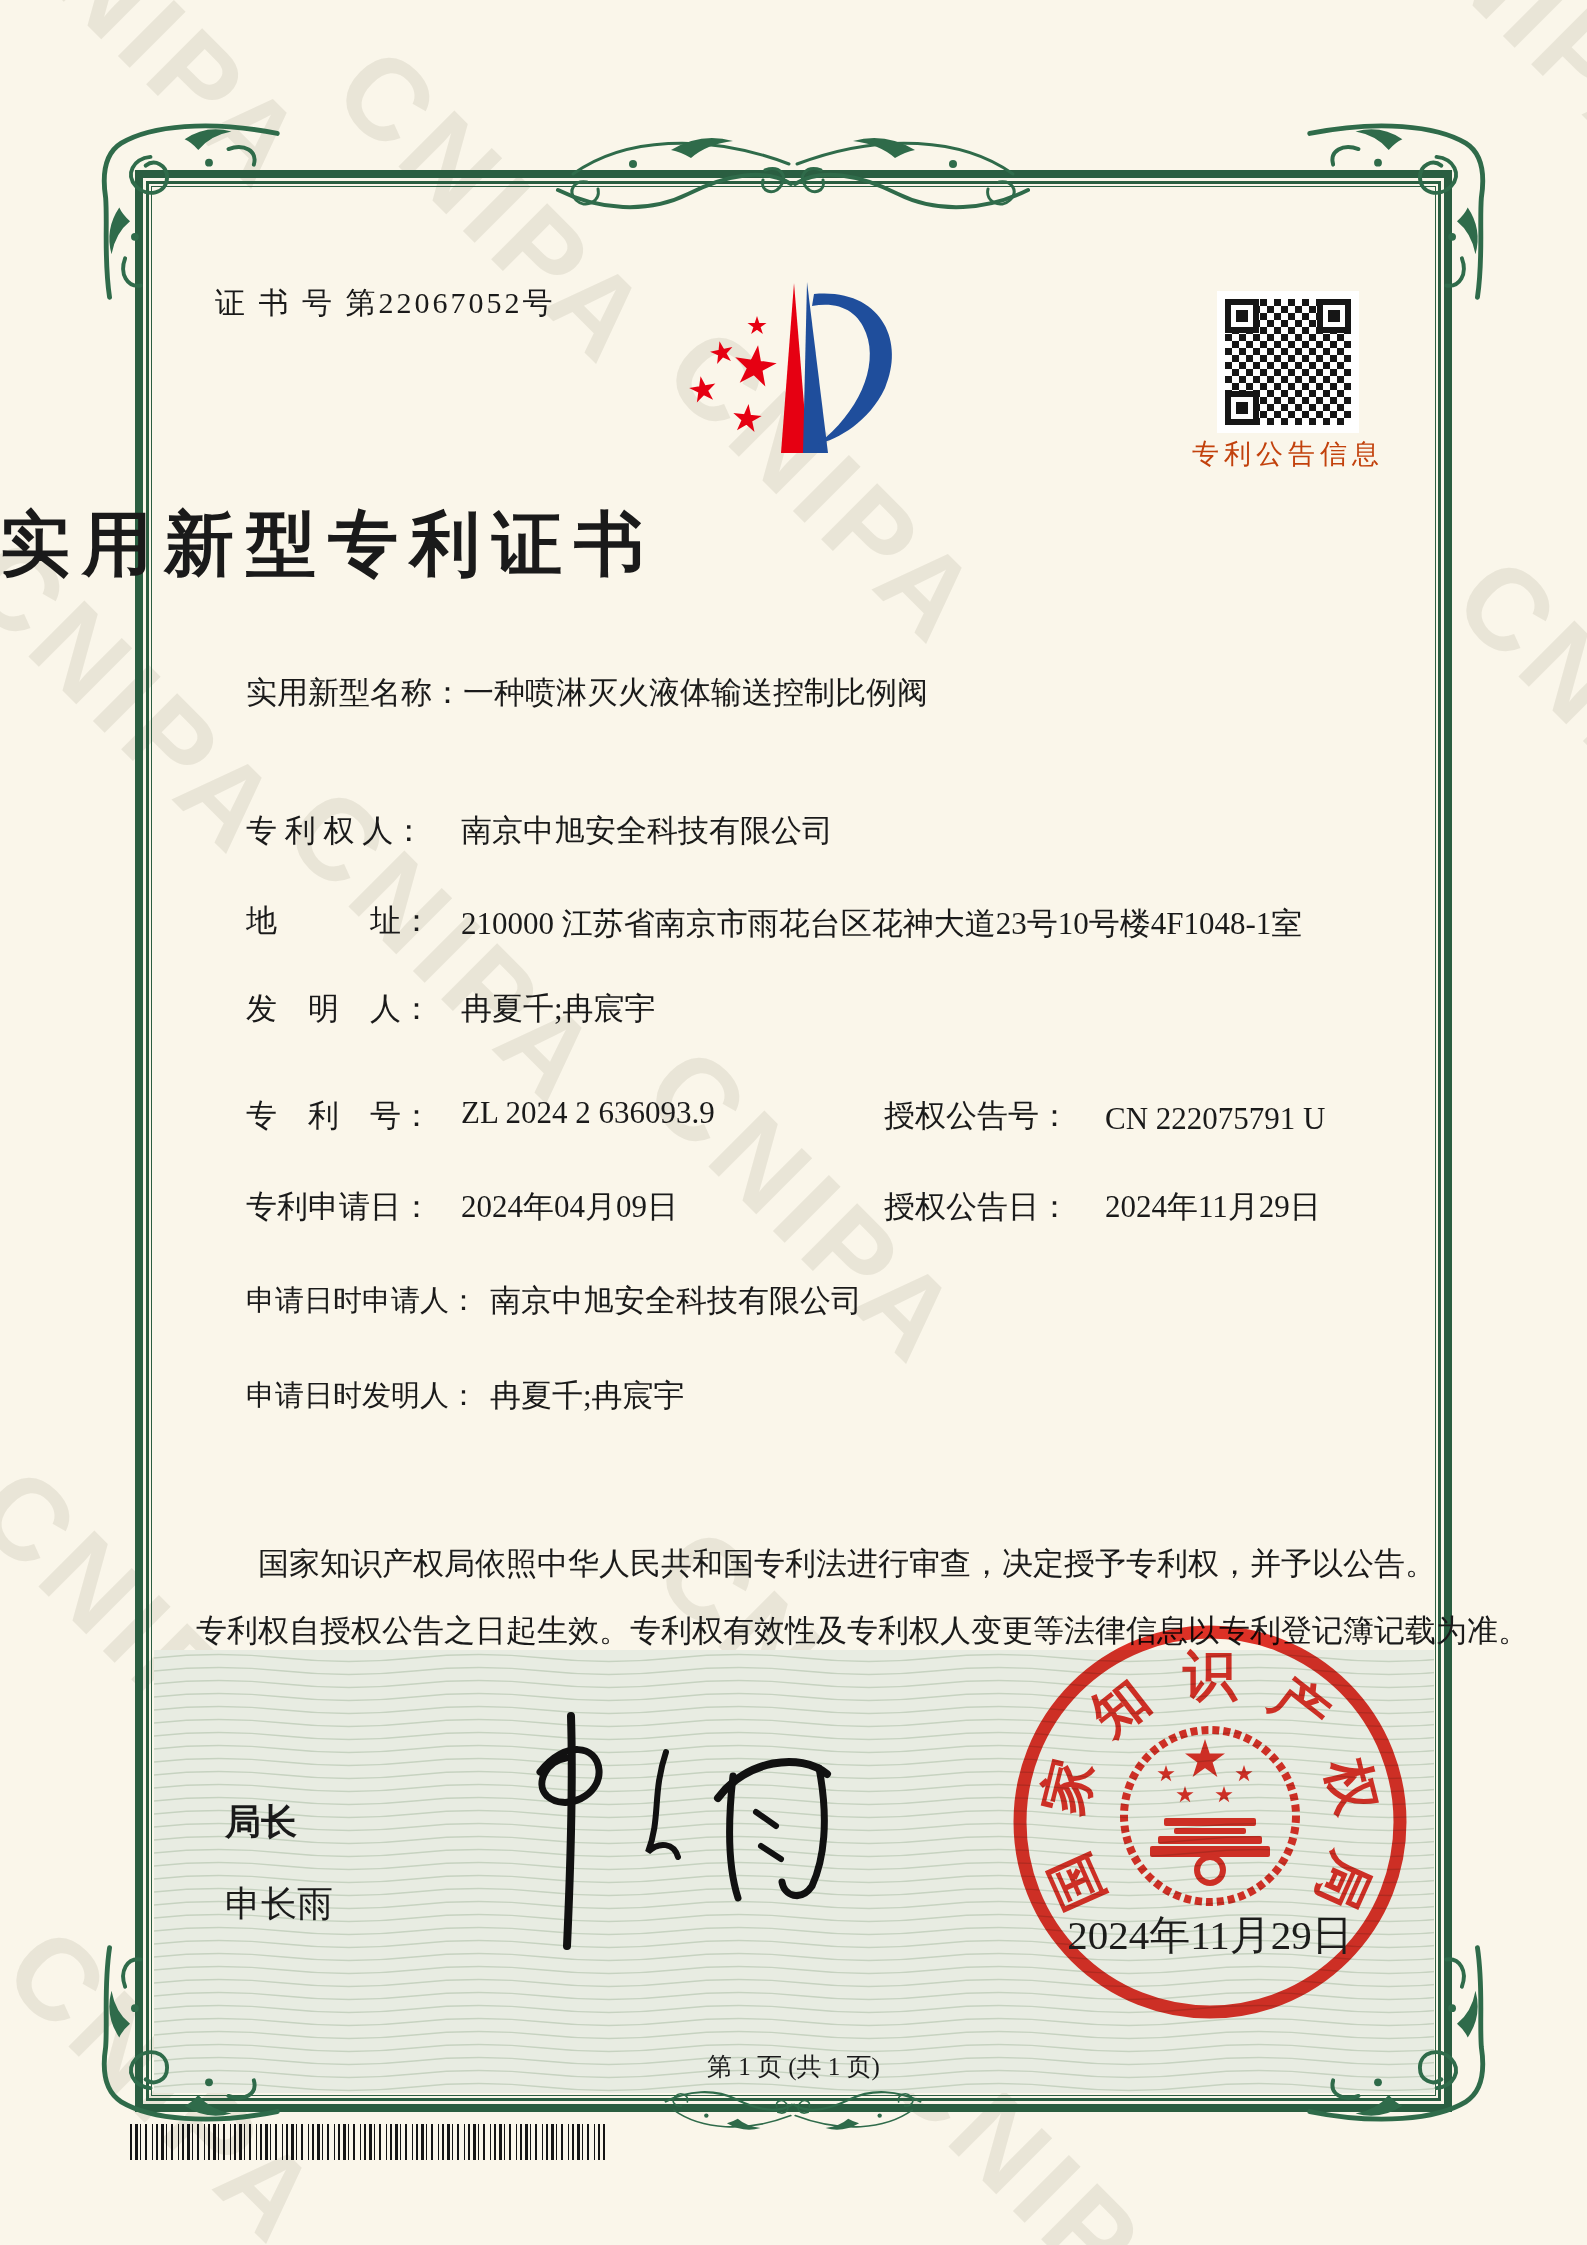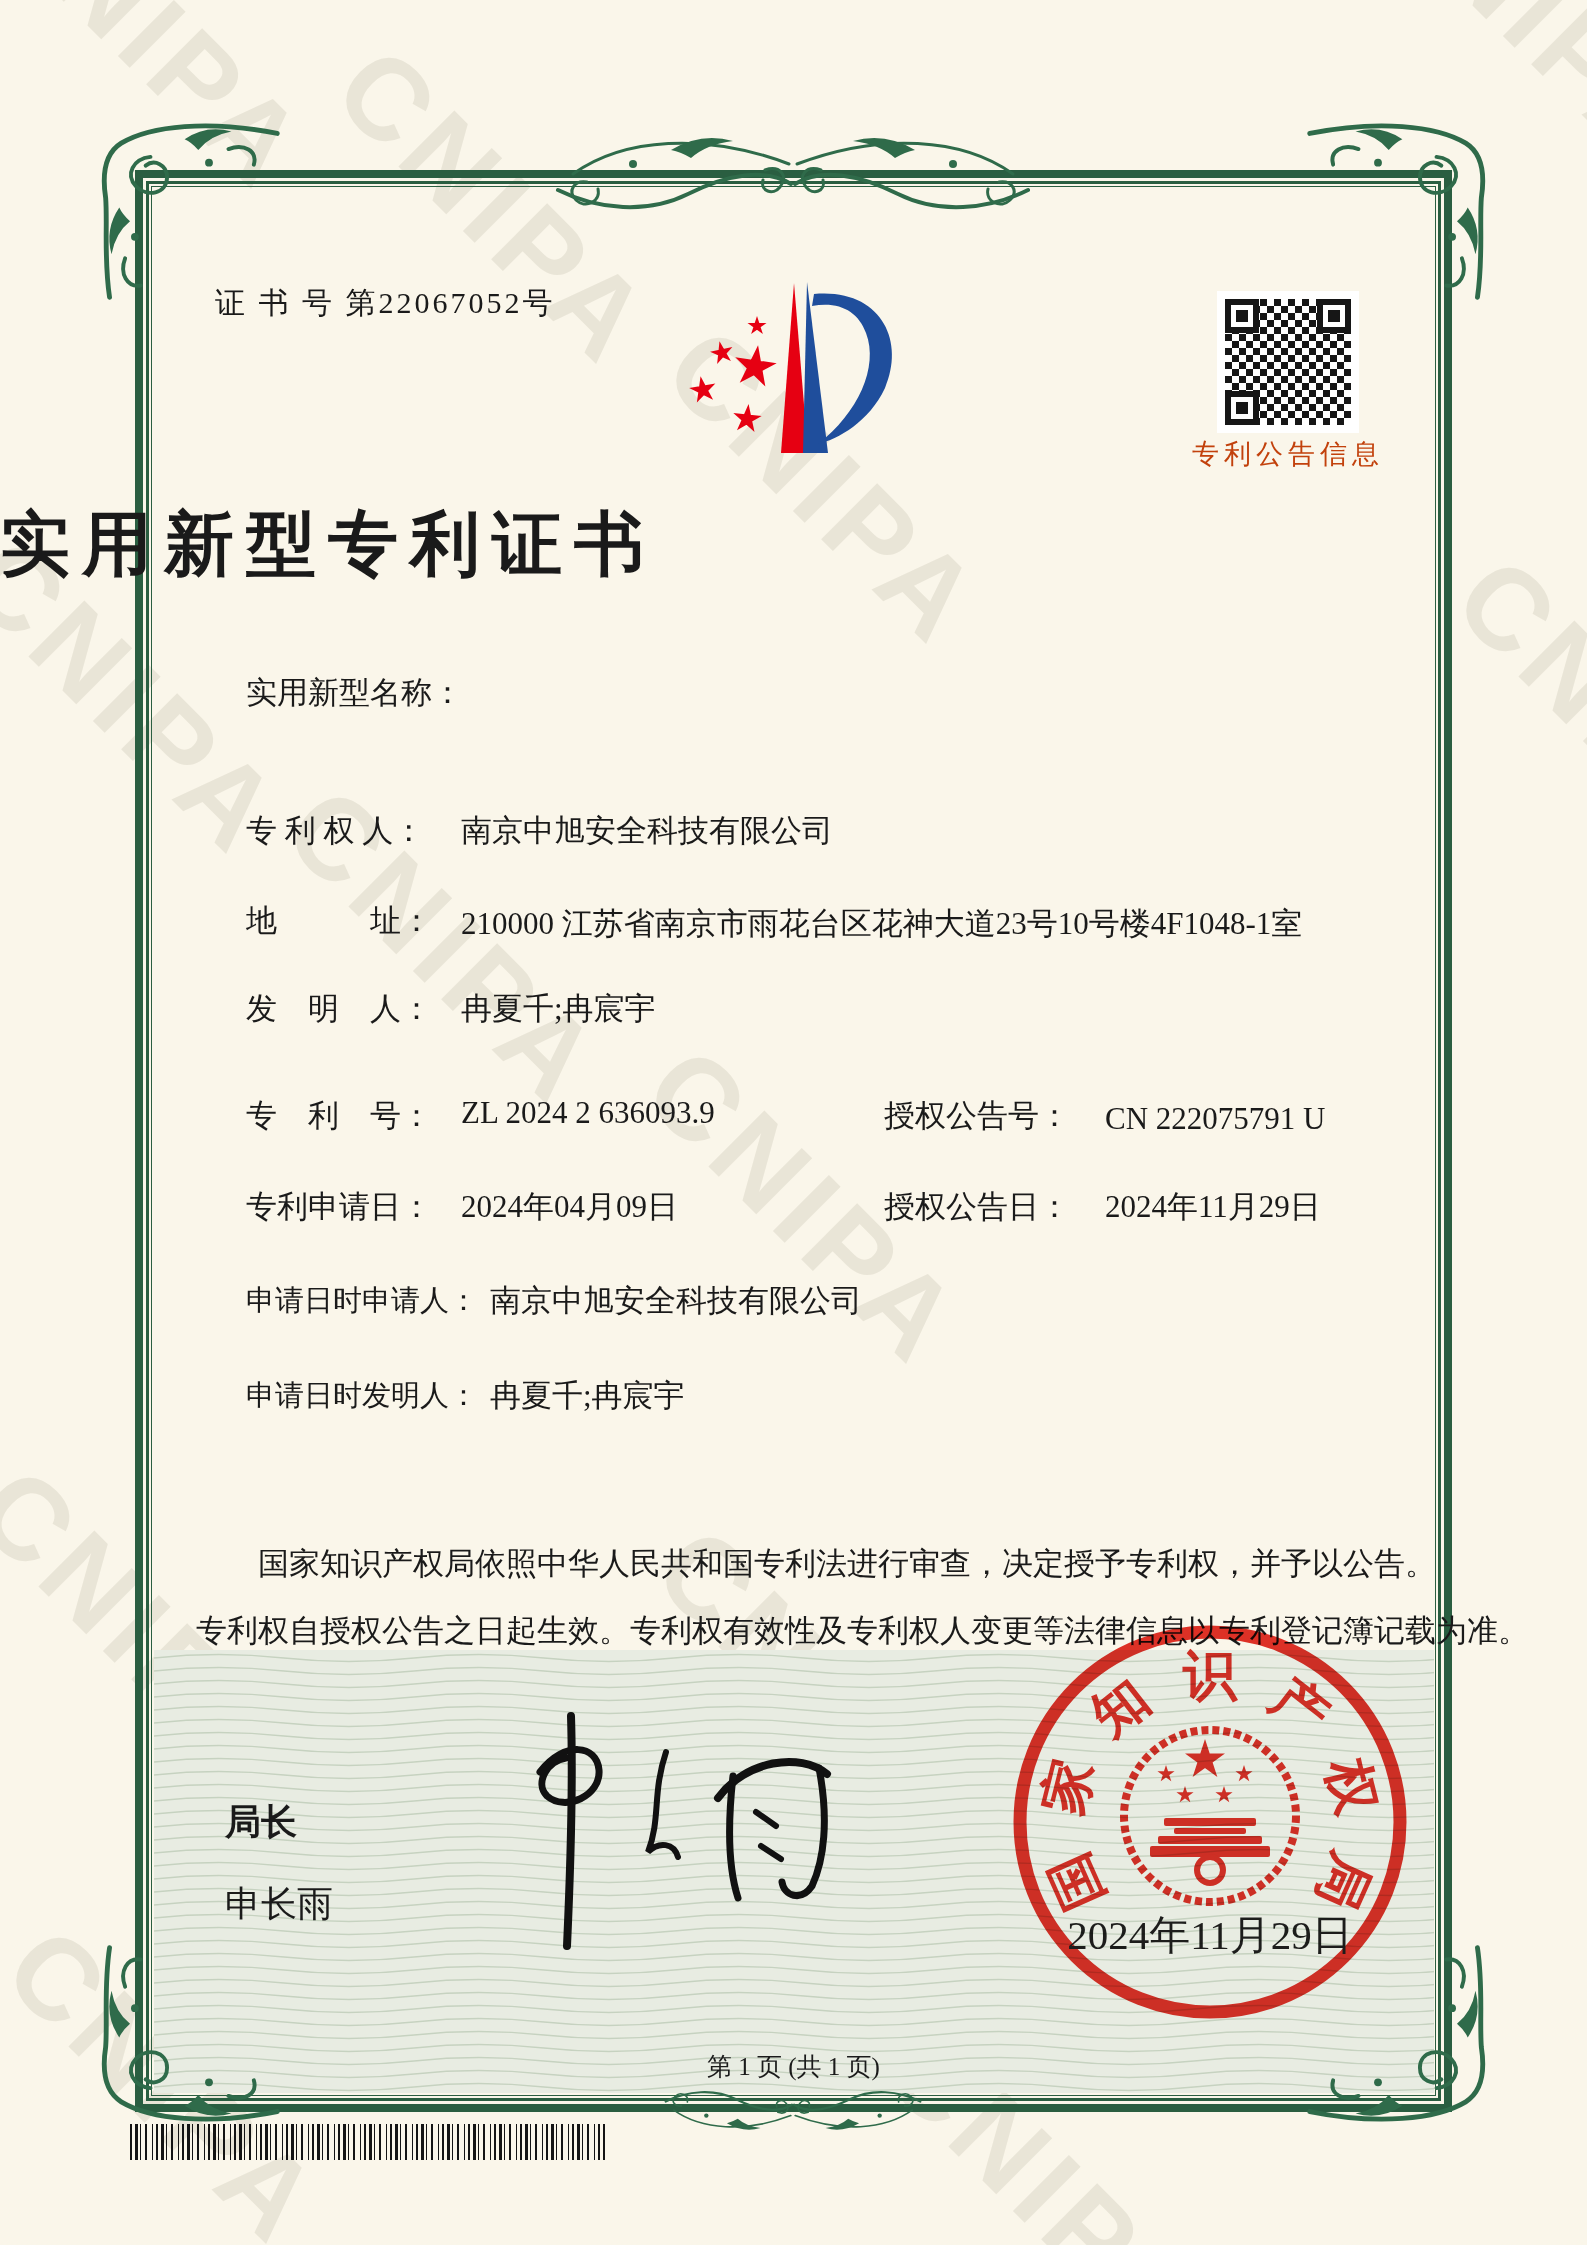--- a/index.html
+++ b/index.html
@@ -190,20 +190,21 @@
   <div class="f tl"></div>
   <div class="f tr"></div>
   <div class="f bl"></div>
 </div>
 <div class="qr-label">专利公告信息</div>
 
 <div class="title">实用新型专利证书</div>
 
 <div class="row" style="top:672px">
   <span class="lab">实用新型名称：</span>
+  <span class="val">一种喷淋灭火液体输送控制比例阀</span>
 </div>
 
 <div class="row" style="top:810px">
   <span class="lab">专 利 权 人：</span>
   <span class="val">南京中旭安全科技有限公司</span>
 </div>
 
 <div class="row" style="top:900px">
   <span class="lab">地　　　址：</span>
   <span class="val addr-val">210000 江苏省南京市雨花台区花神大道23号10号楼4F1048-1室</span>

